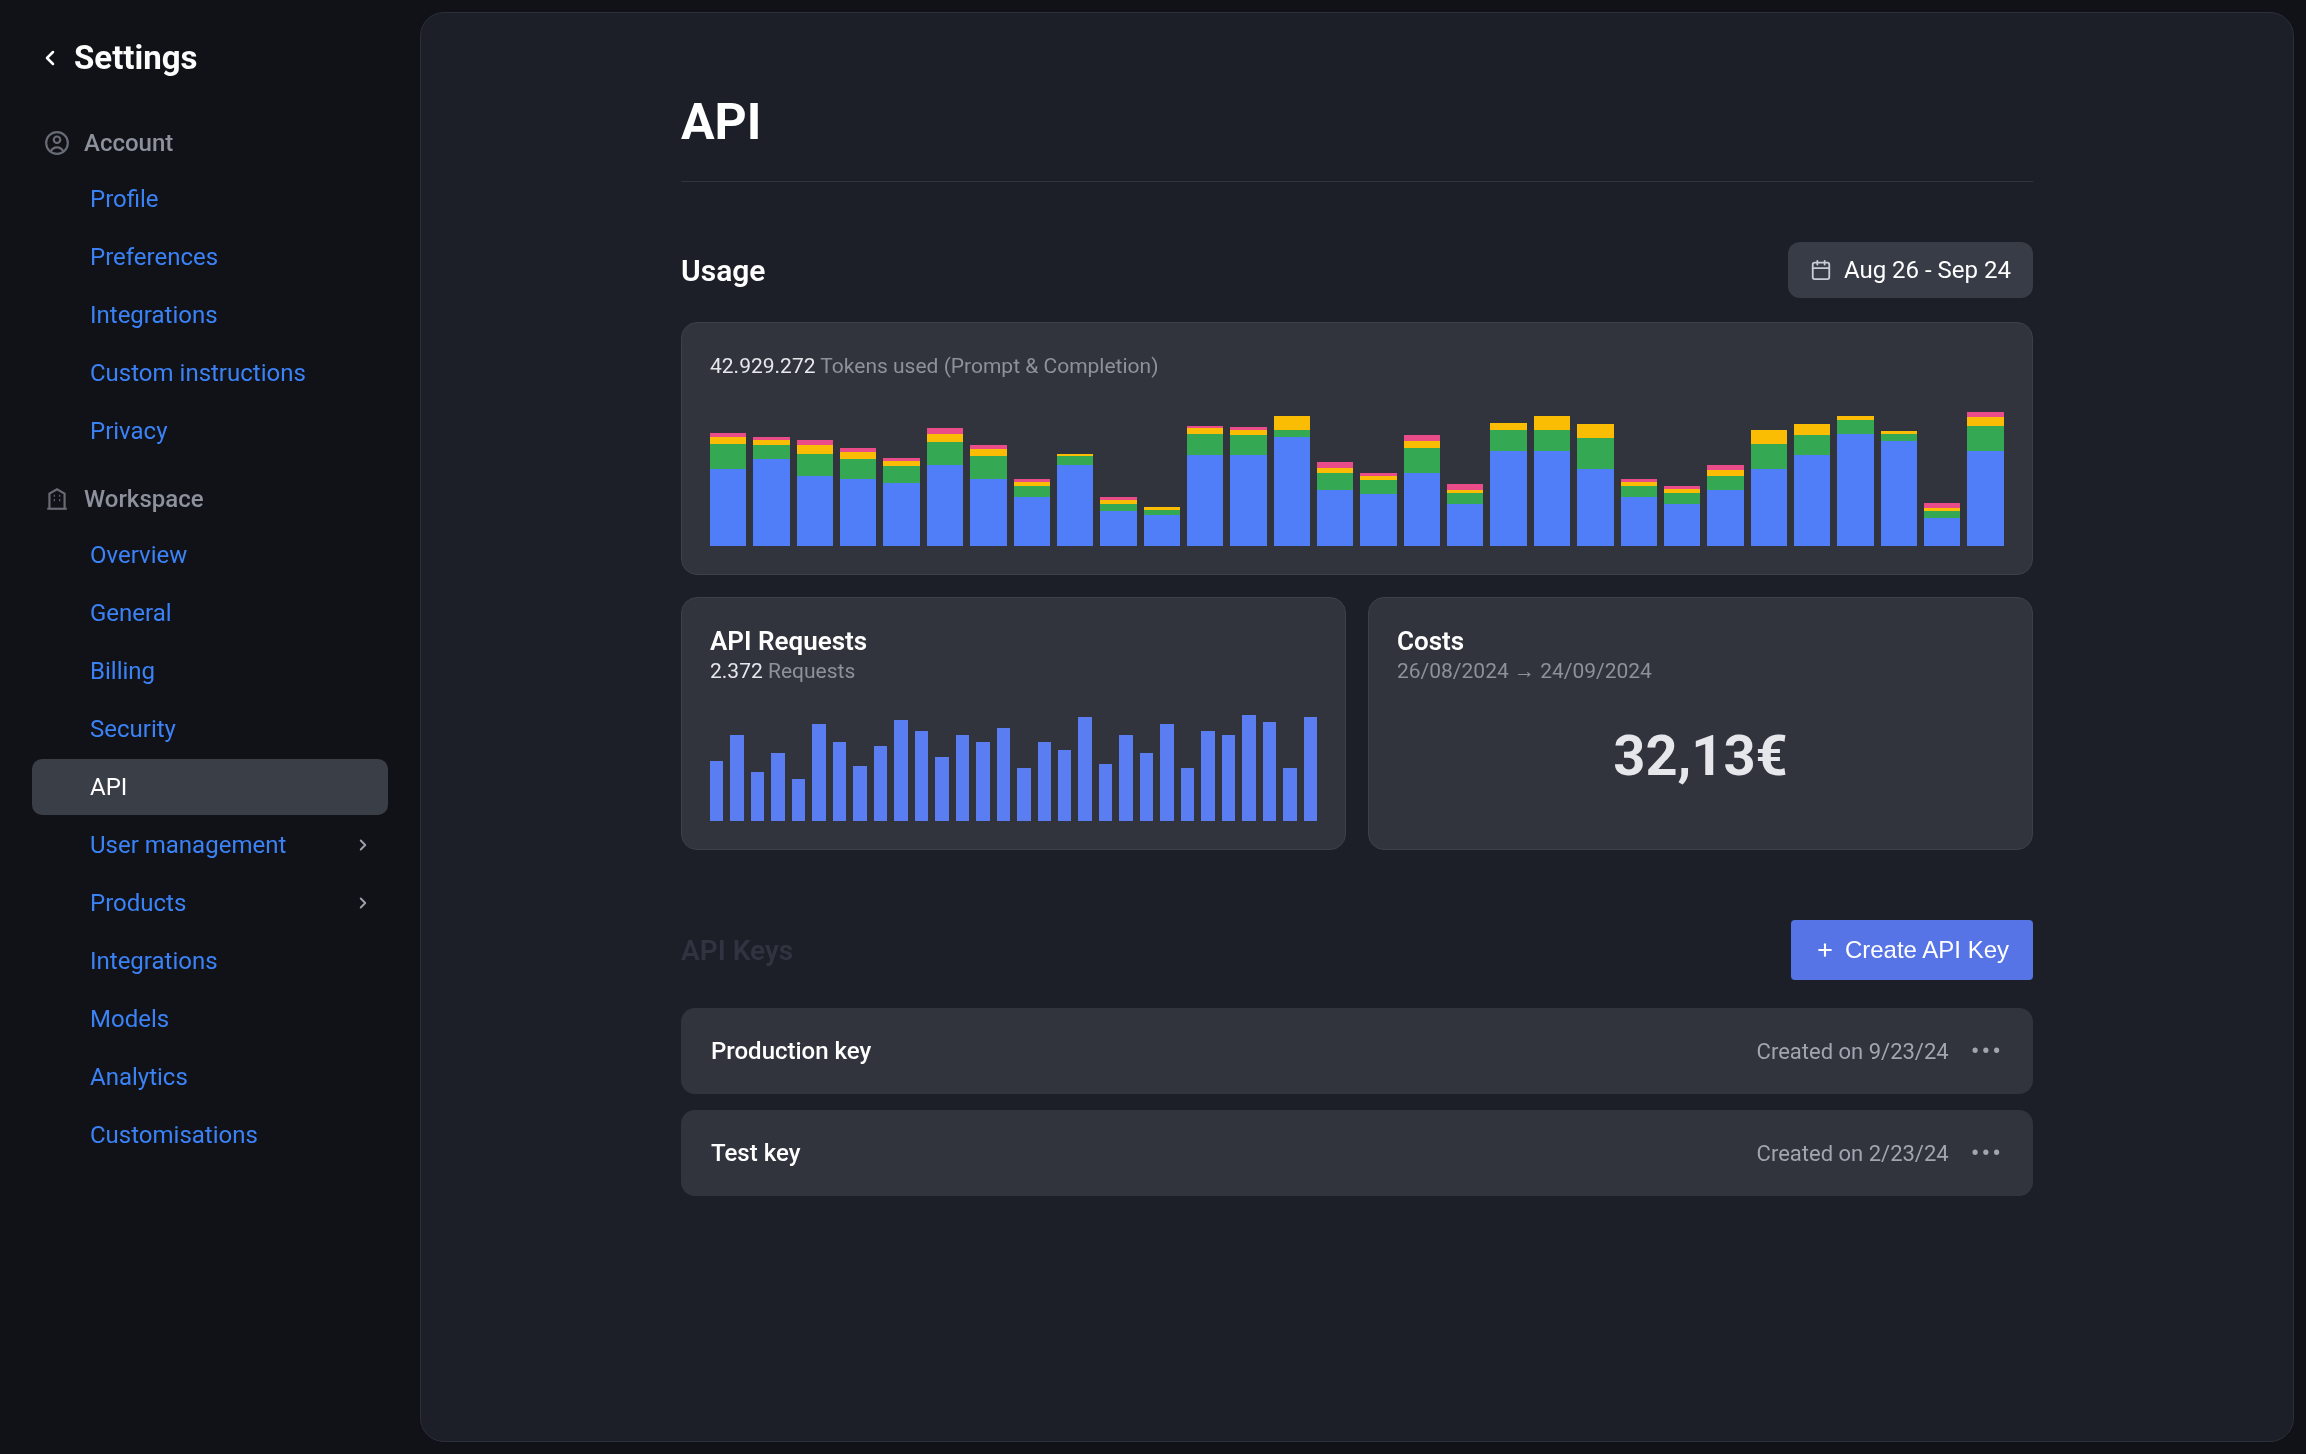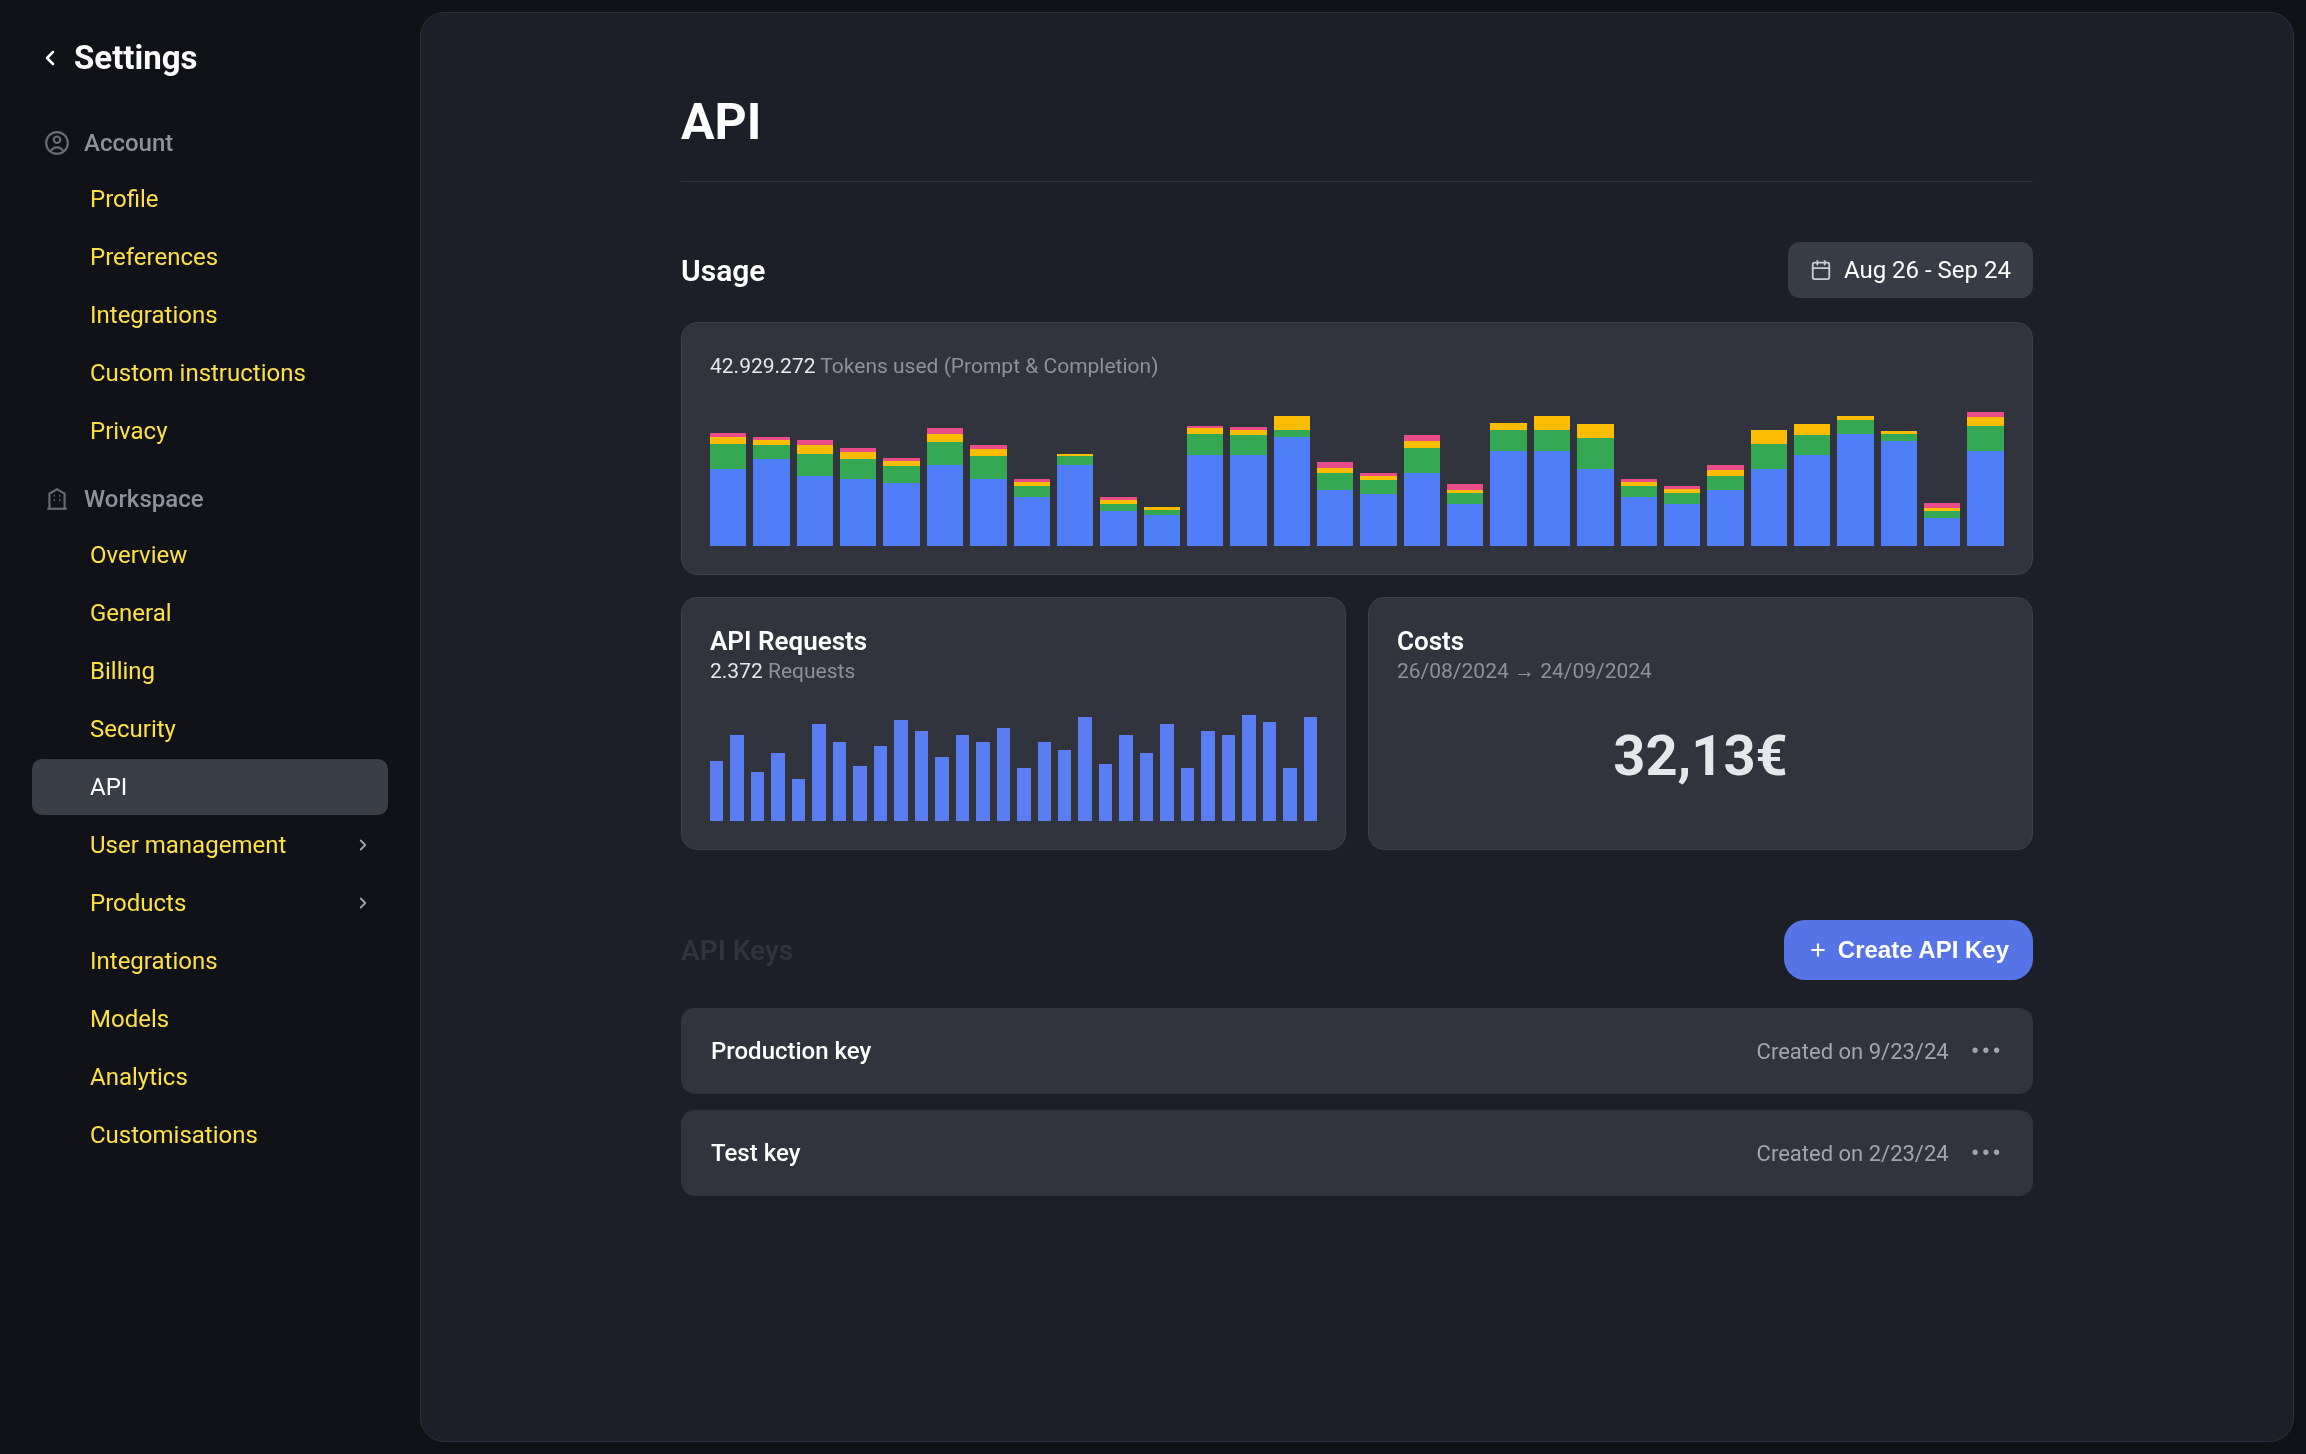--- a/index.html
+++ b/index.html
@@ -36,21 +36,21 @@
     color: #8c919c;
     font-size: 24px;
     font-weight: 500;
     padding: 12px 12px;
     margin-top: 14px;
   }
   .section-header svg { flex-shrink:0; opacity:0.7;}
   .nav-item {
     padding: 14px 16px 14px 58px;
     font-size: 24px;
-    color: #fde047;
+    color: #3b82f6;
     border-radius: 10px;
     cursor: pointer;
     margin: 2px 0;
     display:flex;
     align-items:center;
     justify-content:space-between;
   }
   .nav-item.active {
     background: #3a3e47;
     color: #fff;
@@ -107,21 +107,21 @@
   .chart-area { display:flex; align-items:flex-end; gap:7px; height:140px; margin-top:28px;}
   .stack { flex:1; display:flex; flex-direction:column-reverse;}
   .seg-blue { background:#4f7ef8;}
   .seg-green { background:#34a853;}
   .seg-yellow { background:#fbbc04;}
   .seg-pink { background:#ea4c89;}
   .bar-chart { display:flex; align-items:flex-end; gap:7px; height:110px; margin-top:28px;}
   .bar { flex:1; background:#5a7ef1;}
   .keys-header { display:flex; justify-content:space-between; align-items:center; margin-top:70px; margin-bottom:28px;}
   .keys-title { font-size:28px; font-weight:600; color:#303440;}
-  .primary-btn { background:#5774e6; color:#fff; border:none; border-radius:21px; padding:16px 24px; font-size:24px; font-weight:700; display:flex; align-items:center; gap:10px; cursor:pointer;}
+  .primary-btn { background:#5774e6; color:#fff; border:none; border-radius:4px; padding:16px 24px; font-size:24px; font-weight:400; display:flex; align-items:center; gap:10px; cursor:pointer;}
   .key-row { background:#31343d; border-radius:14px; padding:28px 30px; display:flex; align-items:center; justify-content:space-between; margin-bottom:16px;}
   .key-name { font-size:24px; font-weight:500; color:#fff;}
   .key-meta { display:flex; align-items:center; gap:22px;}
   .key-date { font-size:22px; color:#a0a5b0;}
   .dots { color:#a0a5b0; font-size:26px; letter-spacing:2px; cursor:pointer;}
 </style>
 </head>
 <body>
 
 <aside class="sidebar">

